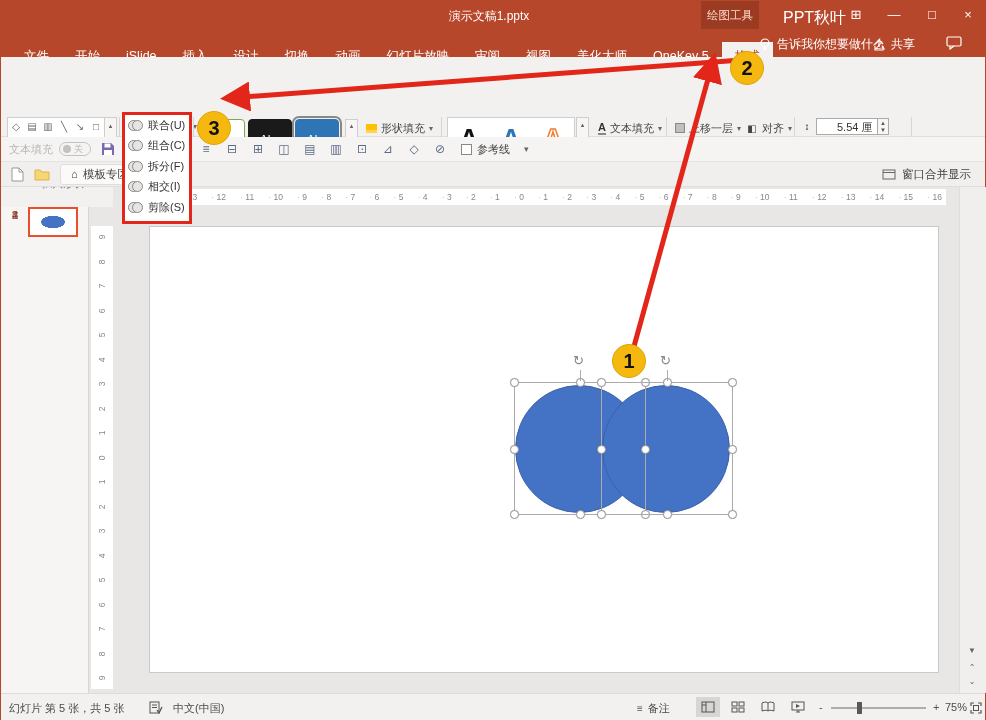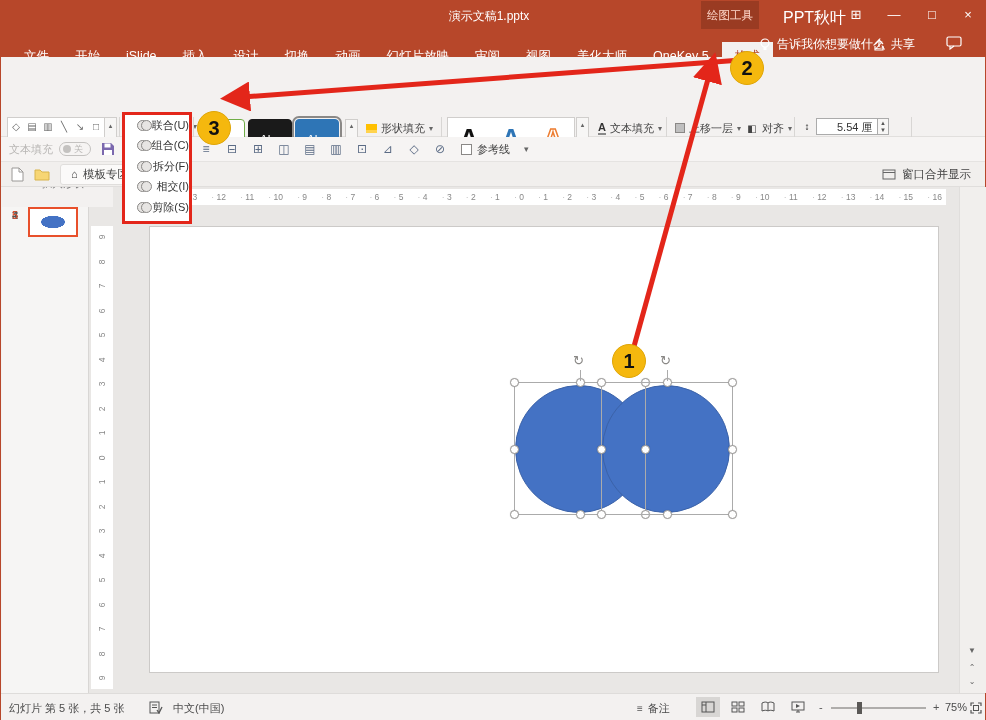--- a/index.html
+++ b/index.html
@@ -116,21 +116,21 @@
   .status { left:0; top:692px; width:100%; height:27px; background:#F3F1F0; border-top:1px solid #DEDCDA; font-size:11px; color:#4A4A4A; }
   .st { top:7px; }
   .viewbtn { top:3px; width:24px; height:20px; display:flex; align-items:center; justify-content:center; }
   .viewbtn.active { background:#D8D6D4; }
   .zoom-track { top:13px; width:95px; height:2px; background:#AFADAB; }
   .zoom-thumb { top:8px; width:5px; height:12px; background:#5A5856; }
 
   
   .red-rect { left:121px; top:111px; width:70px; height:112px; border:3px solid #E3261A; background:#fff; z-index:40; }
   .merge-menu { left:124px; top:114px; width:64px; z-index:41; background:#fff; }
-  .mm-item { display:flex; align-items:center; gap:5px; height:20.5px; padding-left:12px; font-size:11px; color:#333; white-space:nowrap; }
+  .mm-item { display:flex; align-items:center; gap:5px; height:20.5px; padding-left:3px; font-size:11px; color:#333; white-space:nowrap; }
   .overlay-svg { left:0; top:0; width:986px; height:720px; z-index:60; pointer-events:none; }
   .badge { width:34px; height:34px; border-radius:50%; background:#F5B80E; border:1px solid #DFA507; color:#111; font-size:20px; font-weight:bold; display:flex; align-items:center; justify-content:center; z-index:70; }
 </style>
 </head>
 <body>
 
 <div class="win">
 
   <div class="abs titlebar">
     <div class="abs title-text">演示文稿1.pptx</div>

